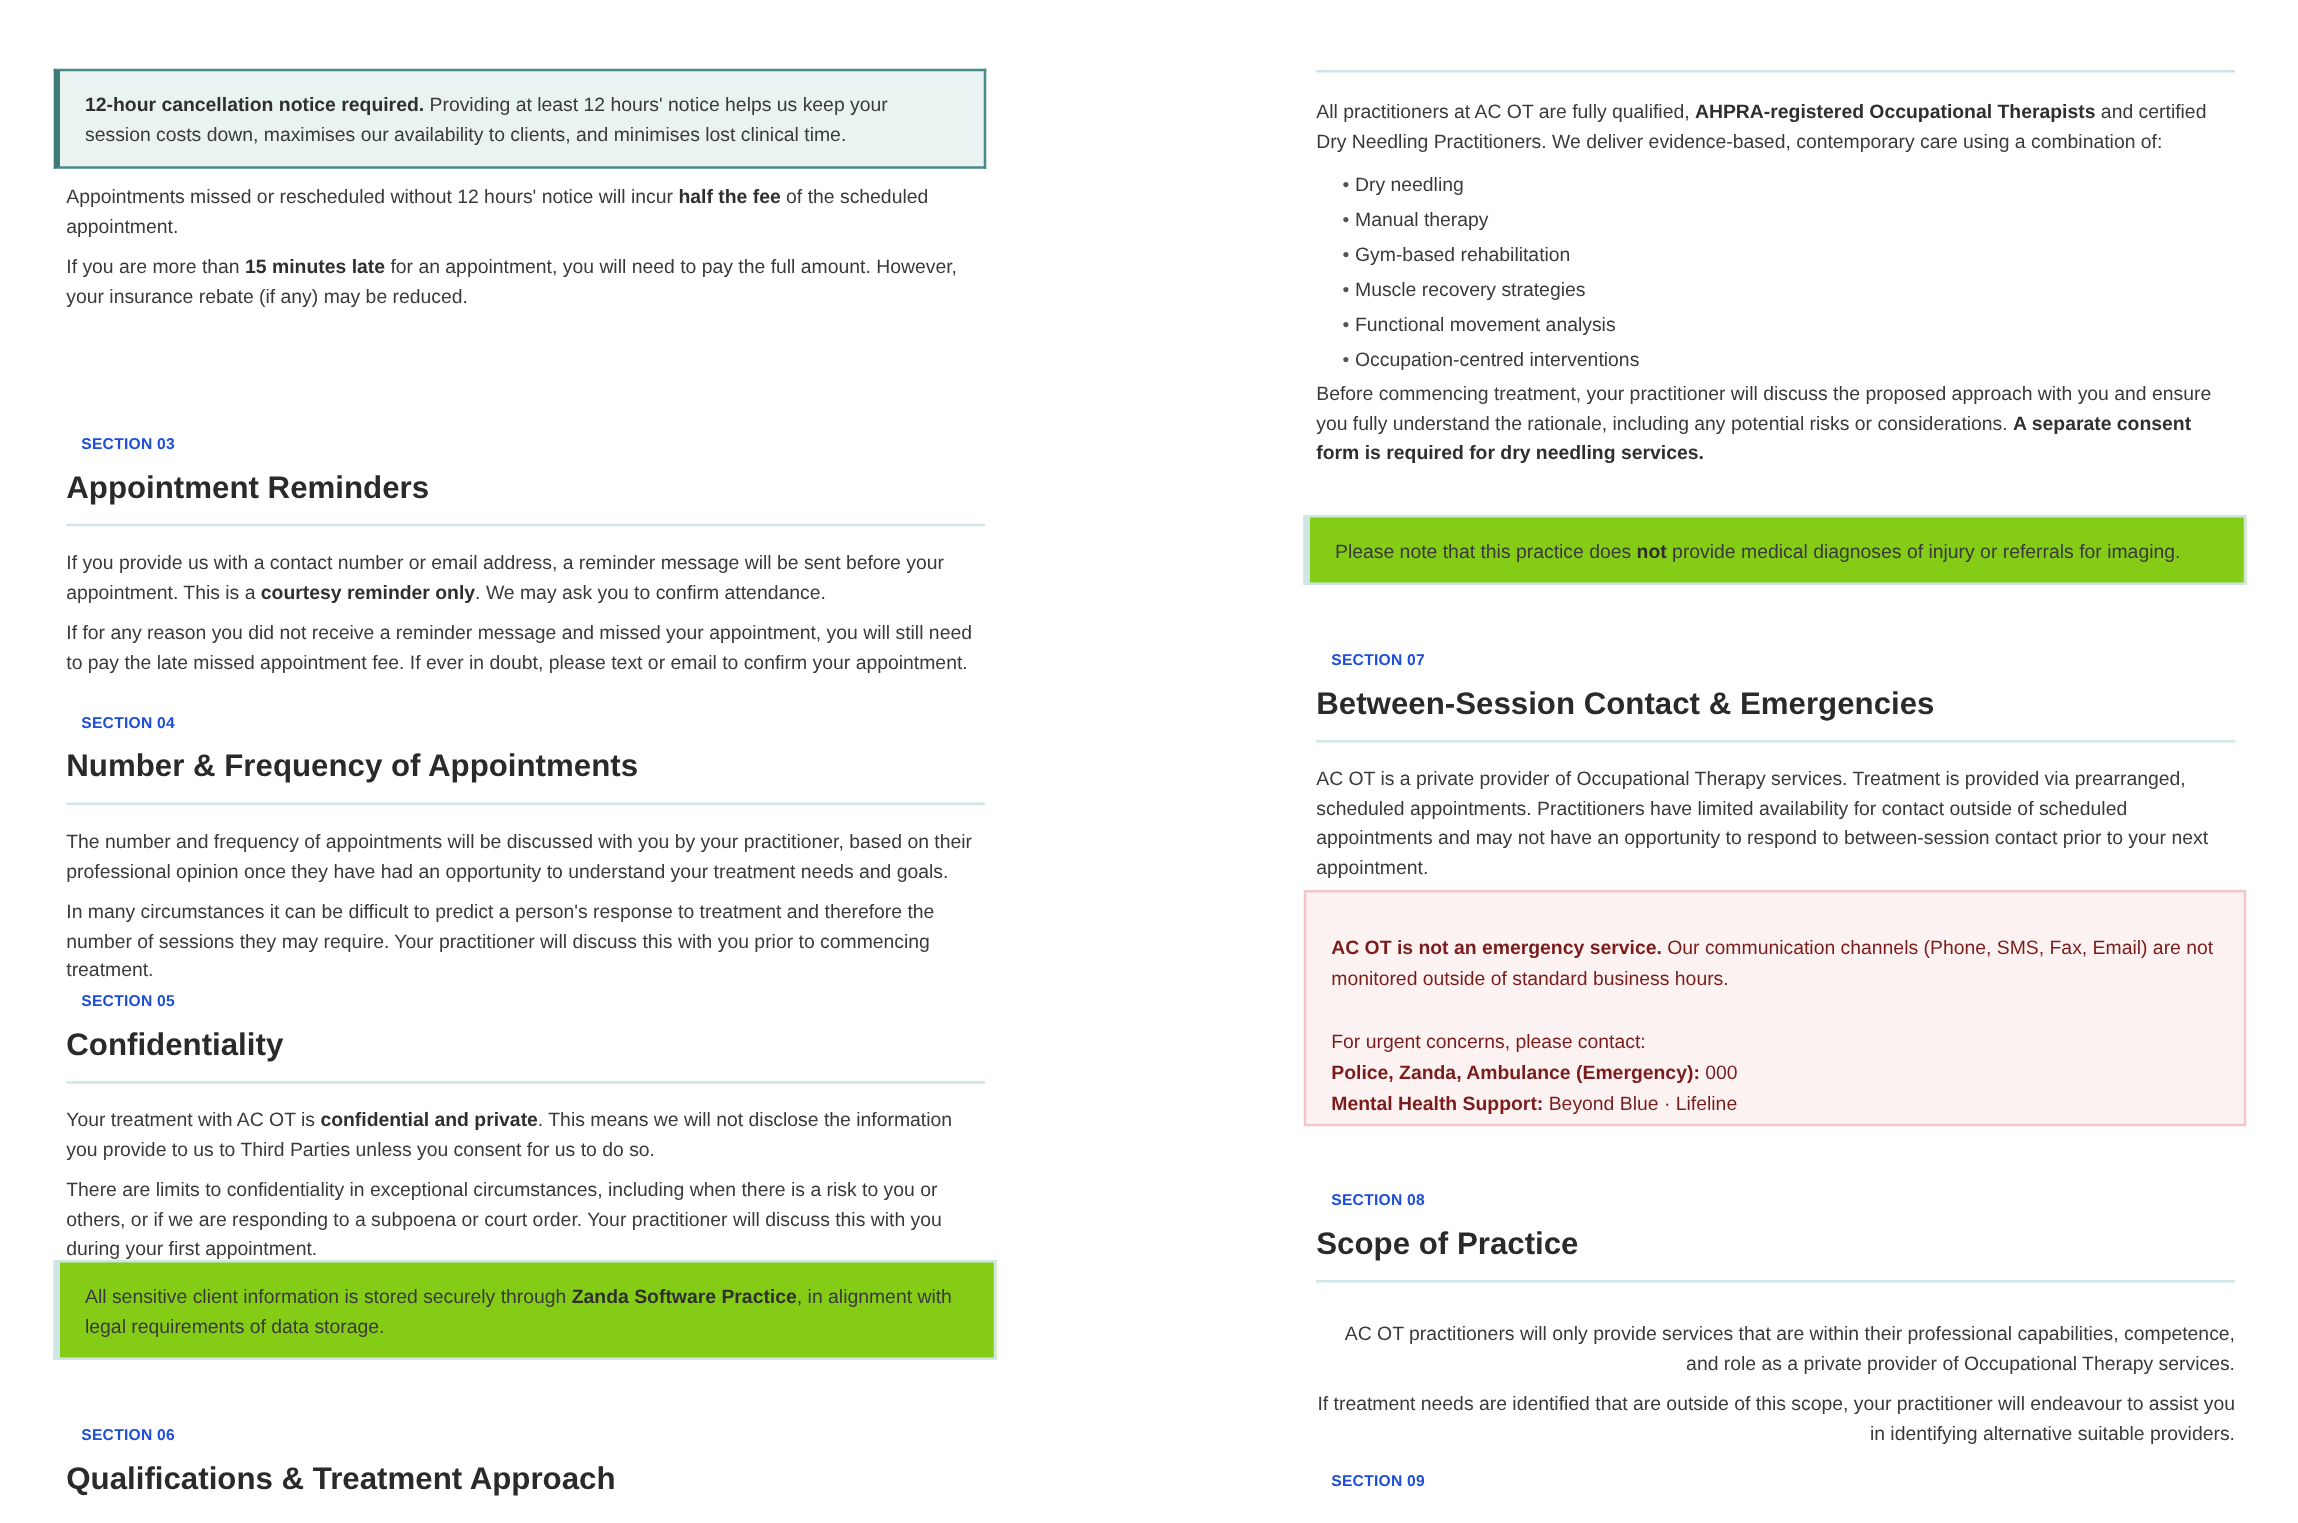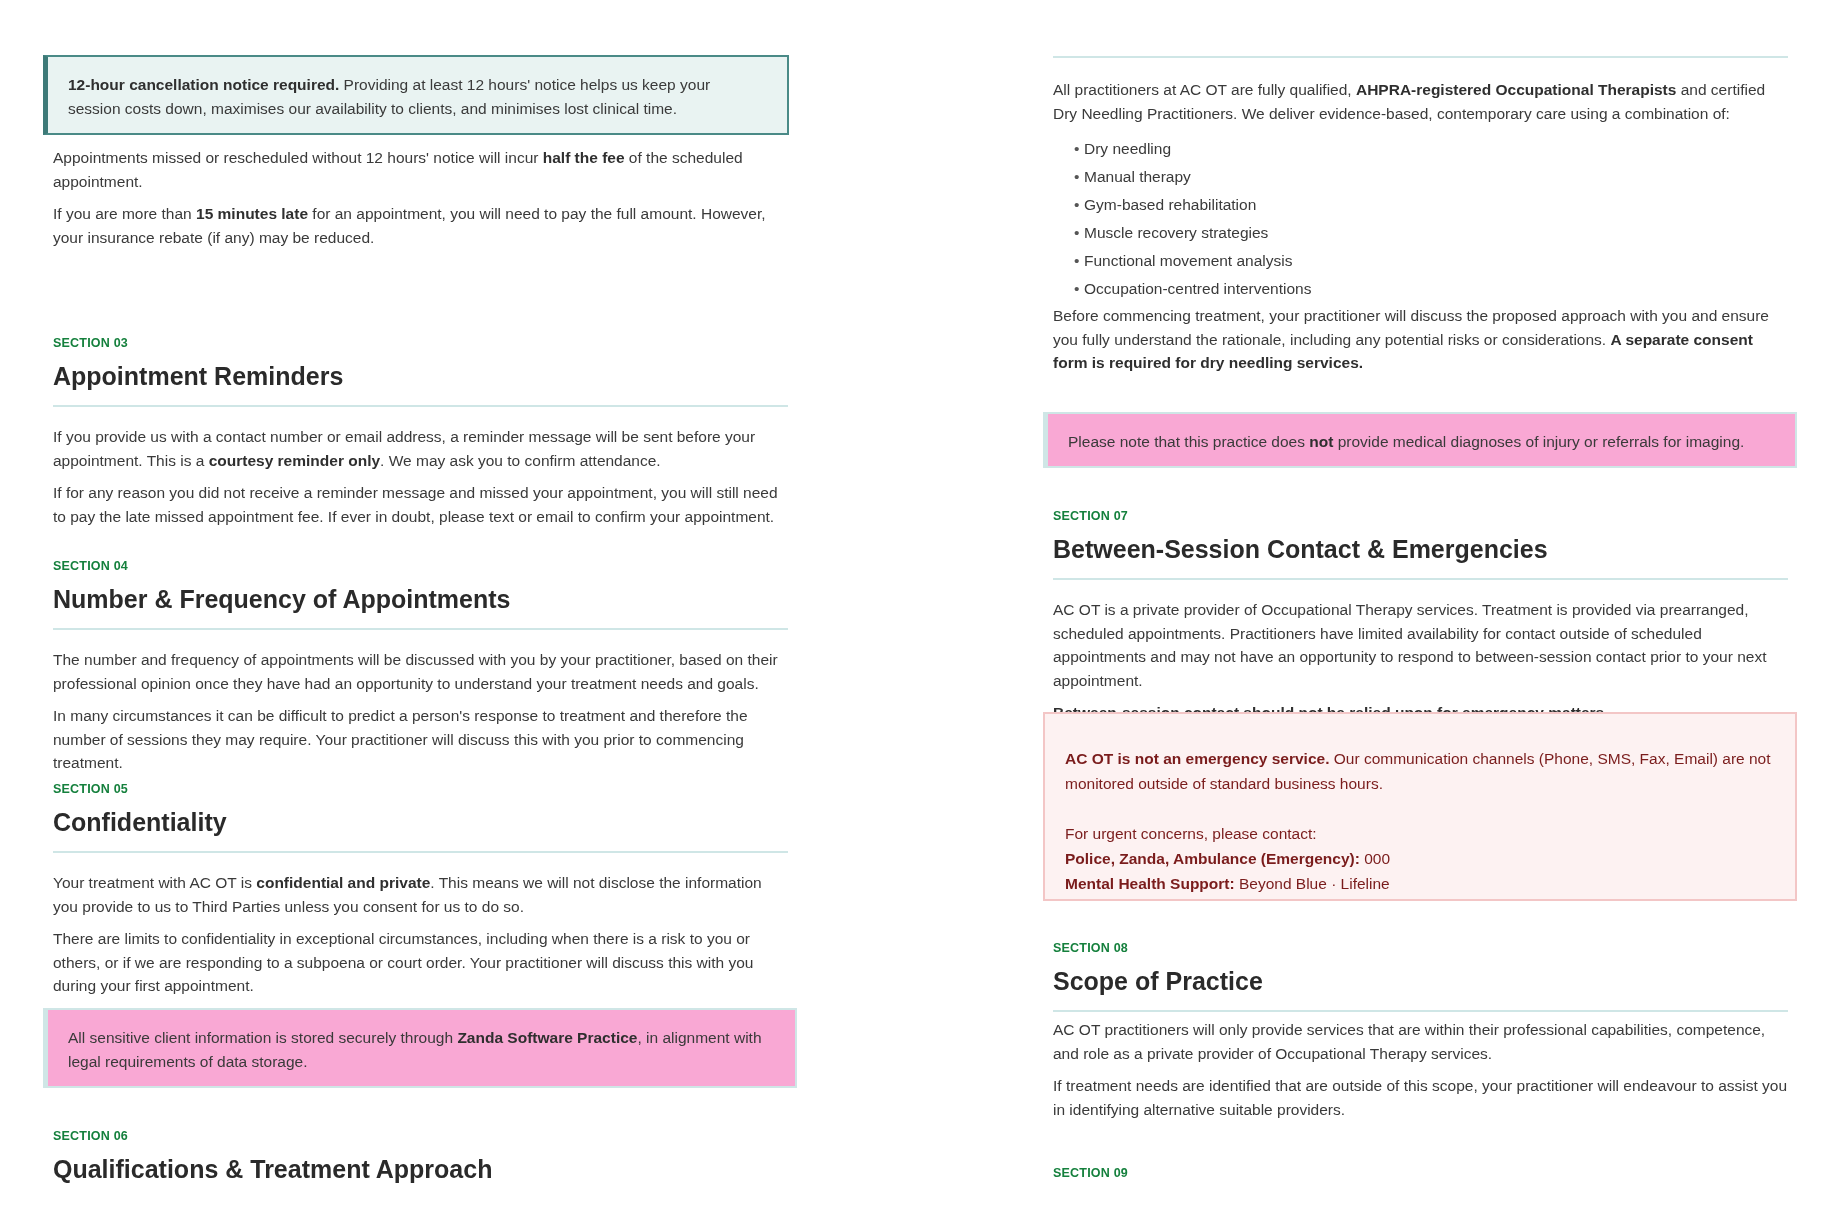--- a/index.html
+++ b/index.html
@@ -7,33 +7,33 @@
     width: 1838px; height: 1218px; overflow: hidden; position: relative;
     font-family: "Liberation Sans", sans-serif; color: #3a3a3a;
     font-size: 15.5px; line-height: 23.5px;
   }
   .col { position: absolute; top: 0; }
   .col-left { left: 53px; width: 735px; }
   .col-right { left: 1053px; width: 735px; }
   b { font-weight: bold; color: #2f2f2f; }
   p { margin: 0 0 9px 0; }
   .sec-label {
-    font-size: 12.5px; font-weight: bold; color: #15803d; letter-spacing: 0.2px;
-    line-height: 16px; margin: 0;
+    font-size: 12.5px; font-weight: bold; color: #1d4ed8; letter-spacing: 0.2px;
+    line-height: 16px; margin: 12px;
   }
   .sec-title {
     font-size: 25px; font-weight: bold; color: #2a2a2a; line-height: 30px;
     margin: 10px 0 0 0;
   }
   .rule { height: 2px; background: #cfe6e6; margin: 14px 0 0 0; }
   .box {
     position: absolute; box-sizing: border-box; padding: 16px 20px 0 20px;
   }
   .box-notice { background: #e9f3f2; border: 2px solid #4a8a87; border-left: 5px solid #3d7a78; }
-  .box-info { background: #f9a8d4; border: 2px solid #cfe6e6; border-left: 5px solid #cfe6e6; }
+  .box-info { background: #84cc16; border: 2px solid #cfe6e6; border-left: 5px solid #cfe6e6; }
   .box-emergency { background: #fdf2f2; border: 2px solid #f3c6c6; color: #7a1c1c; }
   .box-emergency b { color: #7a1c1c; }
   .abs { position: absolute; }
   ul.bullets { list-style: none; margin: 0; padding: 0; }
   ul.bullets li { height: 28px; line-height: 28px; padding-left: 21px; }
   ul.bullets li .dot { display: inline-block; width: 10px; color: #555; }
 </style>
 </head>
 <body>
 
@@ -112,21 +112,21 @@
     <div style="margin-top:18px;">
       <p>AC OT is a private provider of Occupational Therapy services. Treatment is provided via prearranged, scheduled appointments. Practitioners have limited availability for contact outside of scheduled appointments and may not have an opportunity to respond to between-session contact prior to your next appointment.</p>
       <p><b>Between-session contact should not be relied upon for emergency matters.</b></p>
     </div>
   </div>
 
   <div class="abs" style="top:940px; width:735px;">
     <div class="sec-label">SECTION 08</div>
     <h2 class="sec-title">Scope of Practice</h2>
     <div class="rule"></div>
-    <div style="margin-top:6px;">
+    <div style="margin-top:30px;text-align:right;">
       <p>AC OT practitioners will only provide services that are within their professional capabilities, competence, and role as a private provider of Occupational Therapy services.</p>
       <p>If treatment needs are identified that are outside of this scope, your practitioner will endeavour to assist you in identifying alternative suitable providers.</p>
     </div>
   </div>
 
   <div class="abs" style="top:1165px; width:735px;">
     <div class="sec-label">SECTION 09</div>
   </div>
 </div>
 

